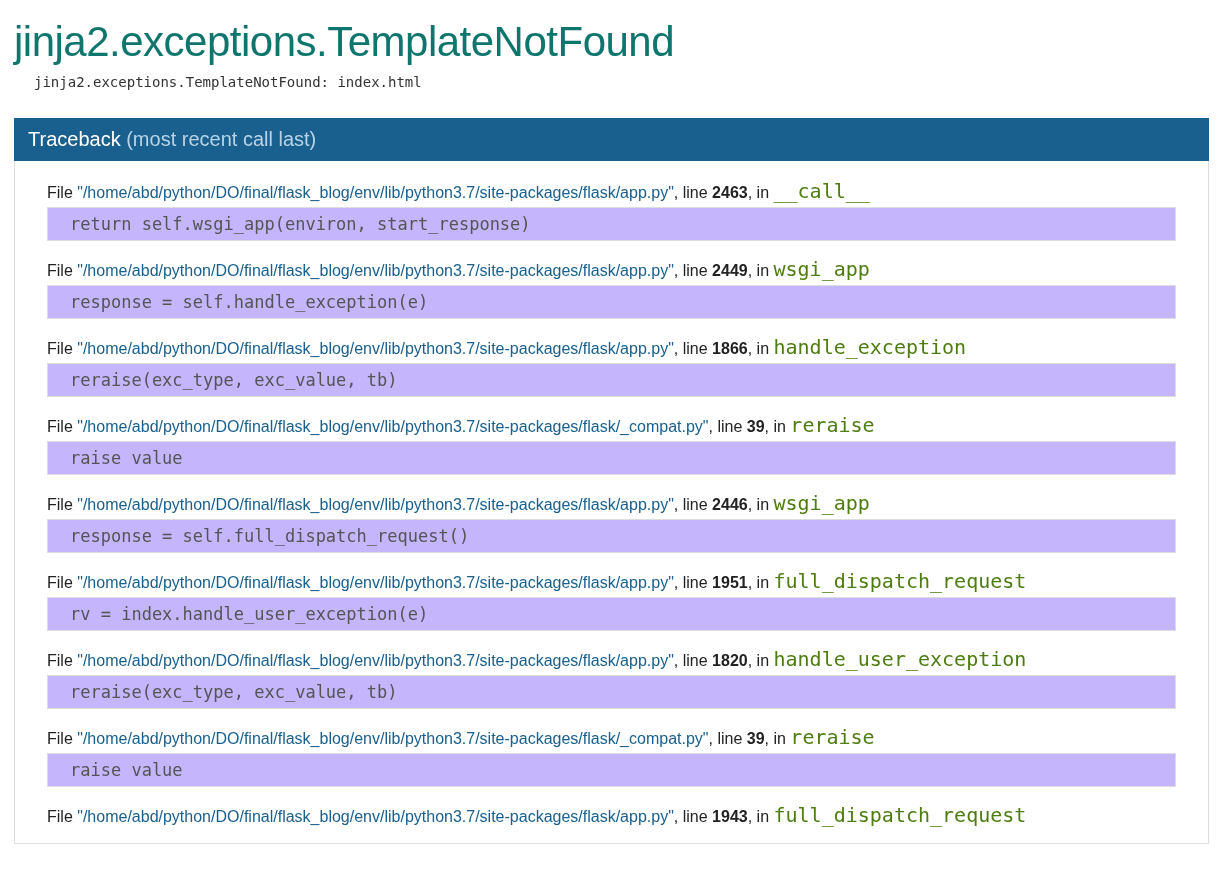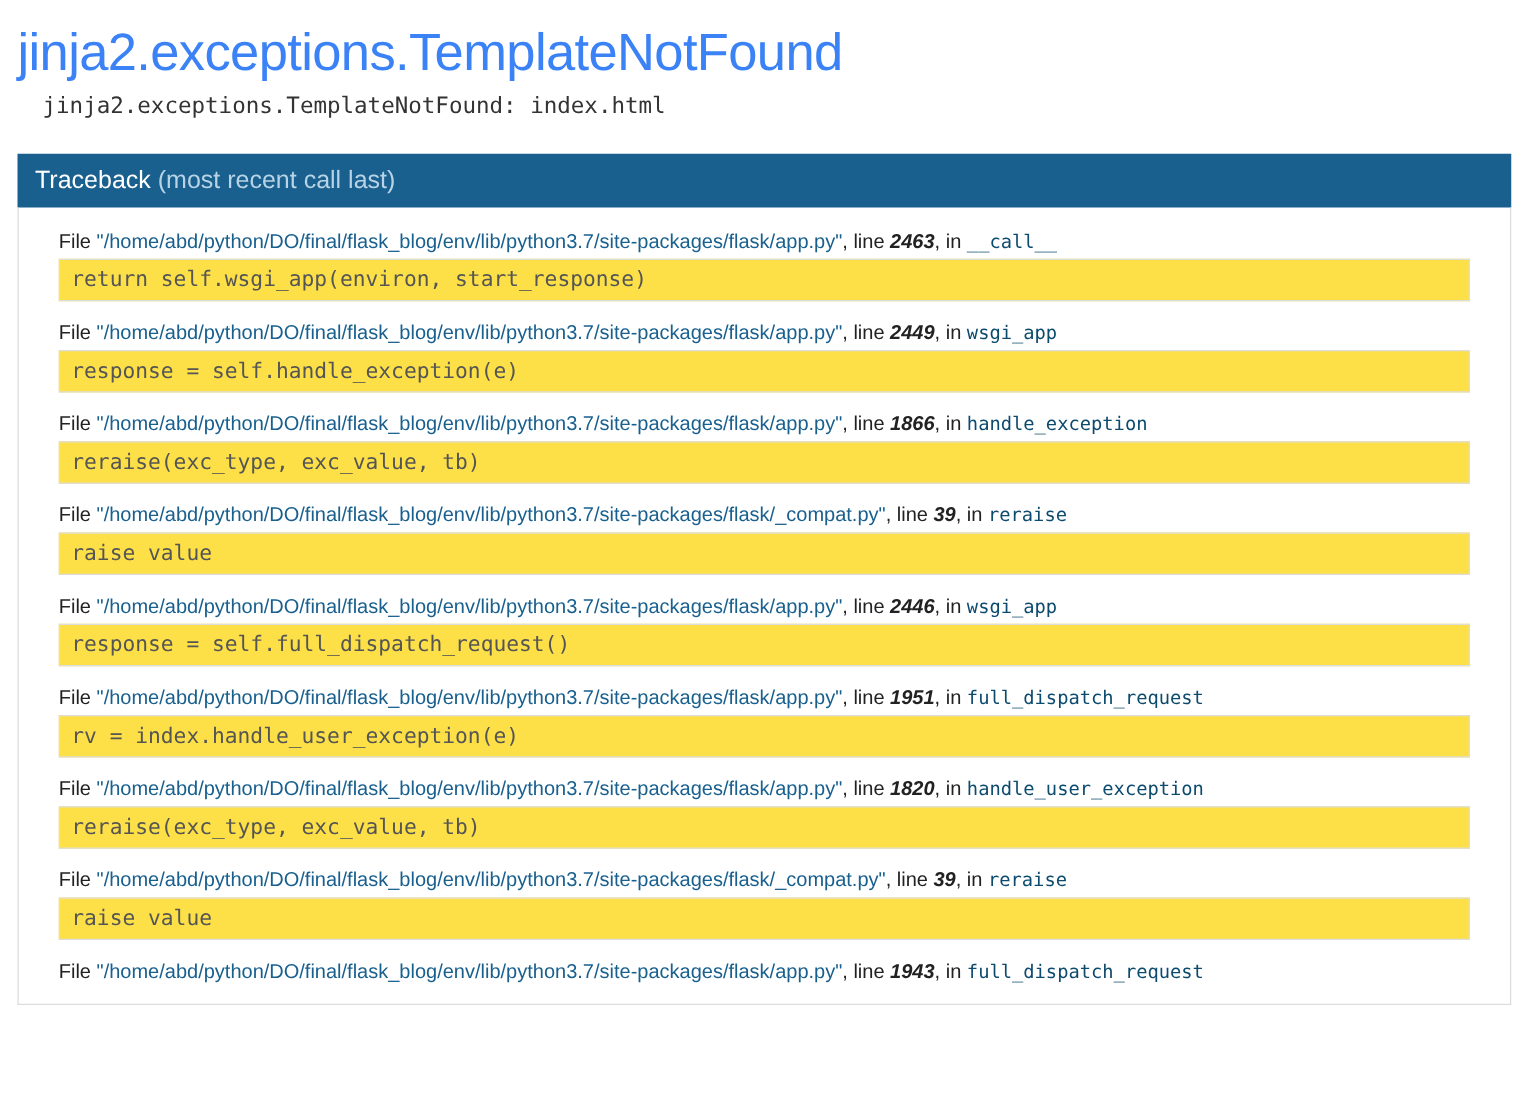--- a/index.html
+++ b/index.html
@@ -8,26 +8,26 @@
     padding: 12px 14px;
     font-family: "Segoe UI", "Helvetica Neue", Arial, sans-serif;
     background: #fff;
     color: #222;
     font-size: 15px;
   }
   h1 {
     margin: 6px 0 8px 0;
     font-size: 42px;
     font-weight: 400;
-    color: #3b82f6;
+    color: #0f766e;
     letter-spacing: -0.5px;
   }
   .exc-line {
     font-family: "Consolas", "Menlo", "DejaVu Sans Mono", monospace;
-    font-size: 18px;
+    font-size: 14px;
     color: #333;
     margin: 6px 0 28px 20px;
   }
   .tb-header {
     background: #19608f;
     color: #fff;
     padding: 10px 14px;
     font-size: 20px;
     font-weight: 400;
   }
@@ -45,33 +45,32 @@
   .frame-head {
     font-size: 16px;
     color: #222;
     margin-bottom: 4px;
   }
   .frame-head .file-lbl { color: #222; }
   .frame-head .path {
     color: #19608f;
   }
   .frame-head .lineno {
-    font-style: italic;
     font-weight: 600;
     font-family: "Segoe UI", Arial, sans-serif;
   }
   .frame-head .func {
     font-family: "Consolas", "Menlo", "DejaVu Sans Mono", monospace;
-    font-size: 15px;
-    color: #0c4a6e;
+    font-size: 20px;
+    color: #4d7c0f;
   }
   .codebox {
     border: 1px solid #ddd;
-    background: #fde047;
-    padding: 6px 9px;
+    background: #c4b5fd;
+    padding: 6px 22px;
     font-family: "Consolas", "Menlo", "DejaVu Sans Mono", monospace;
     font-size: 17px;
     color: #555;
     white-space: pre;
     overflow: hidden;
   }
 </style>
 </head>
 <body>
 

